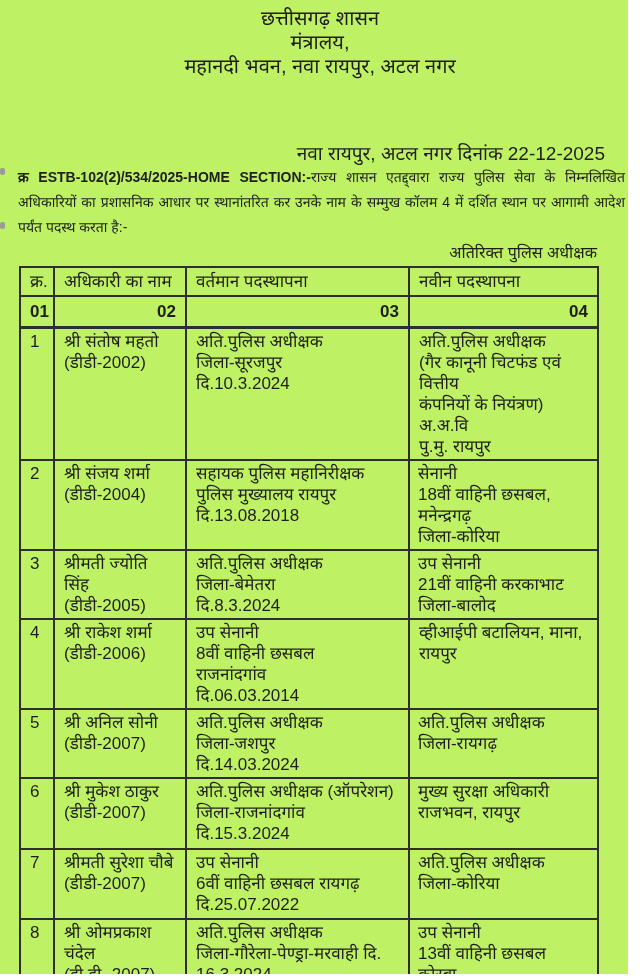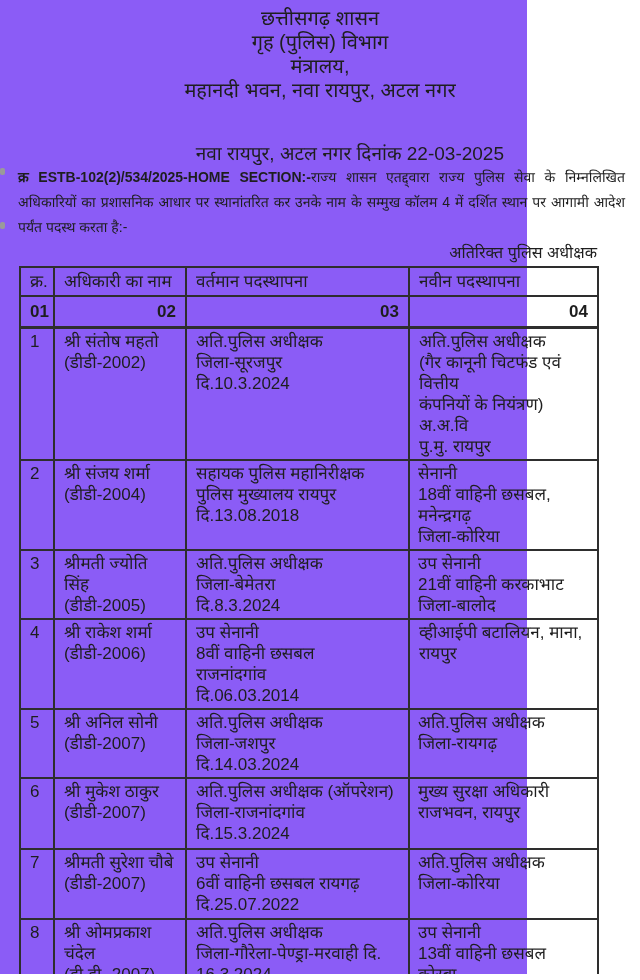--- a/index.html
+++ b/index.html
@@ -10,23 +10,23 @@
   body {
     width: 640px;
     height: 980px;
     overflow: hidden;
     position: relative;
     font-family: "Liberation Sans", sans-serif;
     color: #1e1e1e;
   }
   .page {
     position: relative;
-    width: 527px;
+    width: 628px;
     height: 980px;
-    background: #8b5cf6;
+    background: #bef264;
   }
   .hdr {
     position: absolute;
     top: 6px;
     left: 0;
     width: 640px;
     text-align: center;
     font-size: 20px;
     line-height: 24px;
   }
@@ -117,26 +117,25 @@
   .speck.s1 { left: 0; top: 168px; width: 5px; height: 7px; }
   .speck.s2 { left: 0; top: 222px; width: 5px; height: 7px; }
 </style>
 </head>
 <body>
 
 <div class="page">
 
   <div class="hdr">
     <div>छत्तीसगढ़ शासन</div>
-    <div>गृह (पुलिस) विभाग</div>
     <div>मंत्रालय,</div>
     <div>महानदी भवन, नवा रायपुर, अटल नगर</div>
   </div>
 
-  <div class="dateline">नवा रायपुर, अटल नगर दिनांक 22-03-2025</div>
+  <div class="dateline">नवा रायपुर, अटल नगर दिनांक 22-12-2025</div>
 
   <p class="order-para"><span class="ref">क्र ESTB-102(2)/534/2025-HOME SECTION:-</span><span>राज्य शासन एतद्द्वारा राज्य पुलिस सेवा के निम्नलिखित अधिकारियों का प्रशासनिक आधार पर स्थानांतरित कर उनके नाम के सम्मुख कॉलम 4 में दर्शित स्थान पर आगामी आदेश पर्यंत पदस्थ करता है:-</span></p>
 
   <div class="tbl-title">अतिरिक्त पुलिस अधीक्षक</div>
 
   <table class="transfer">
     <colgroup>
       <col class="c1">
         <col class="c2">
         <col class="c3">

